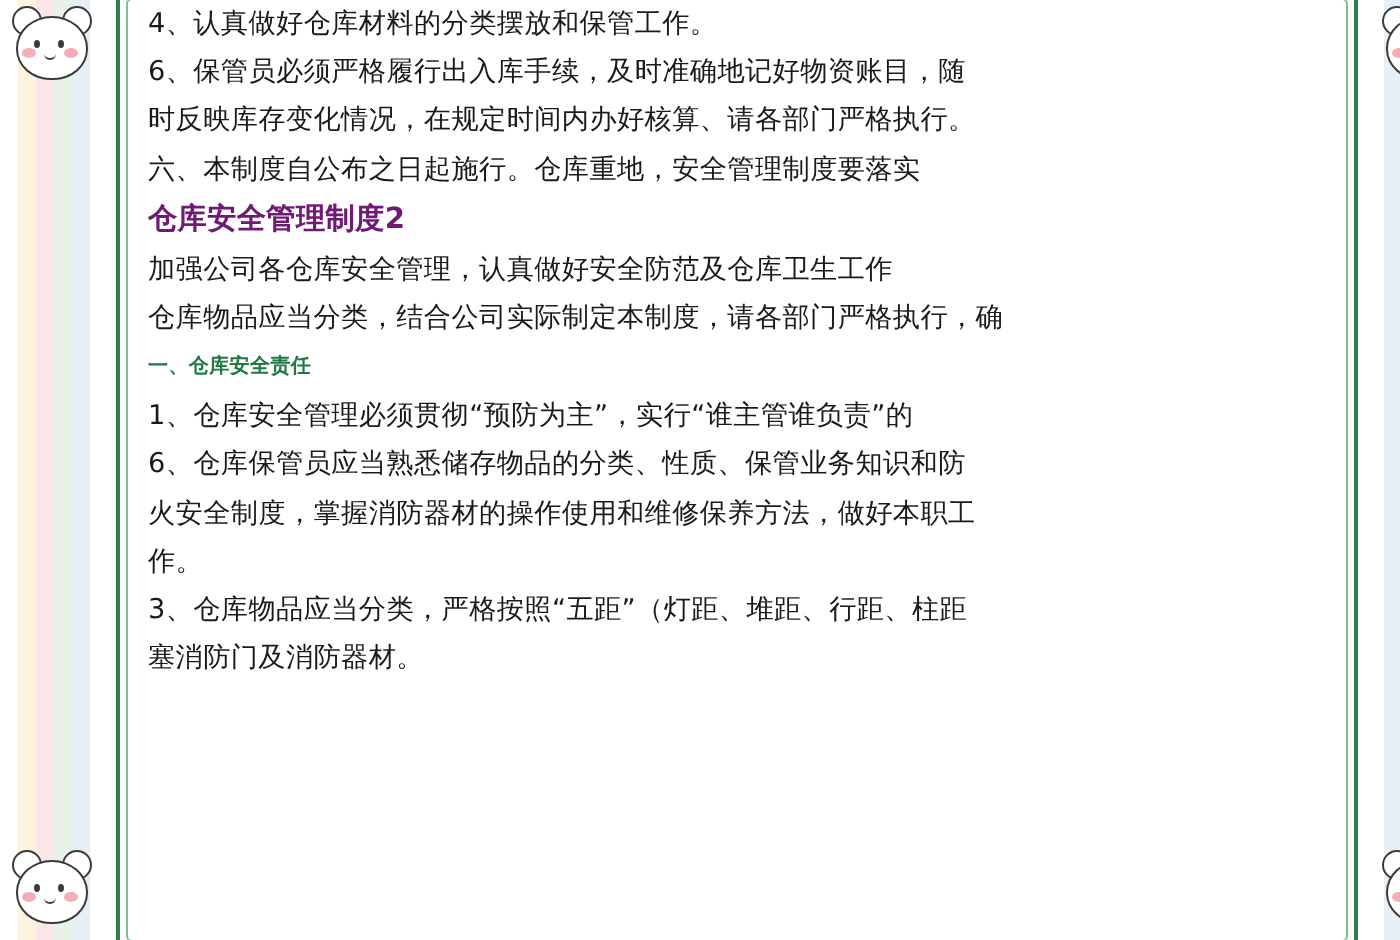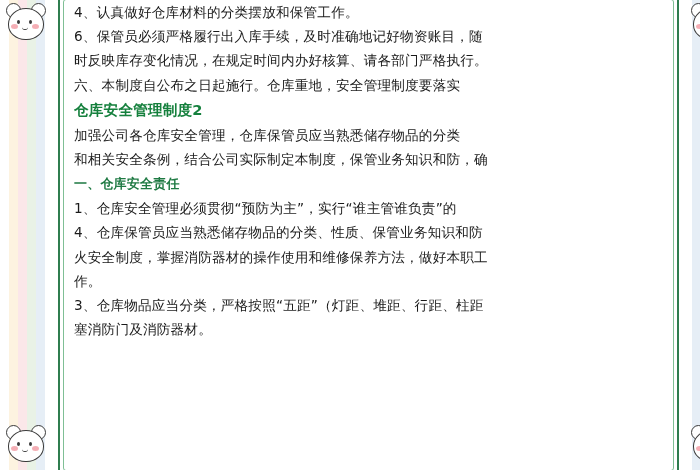--- a/index.html
+++ b/index.html
@@ -75,30 +75,30 @@
     letter-spacing: 0.2px;
     text-align: justify;
   }
   .doc-body p {
     margin: 0;
     padding: 0;
   }
   .p-indent { text-indent: 0; }
 
   .heading-main {
-    color: #15803d;
+    color: #701a75;
     font-weight: bold;
     font-size: 14.6px;
     line-height: 26px;
     margin-top: 1px;
   }
   .heading-section {
     color: #1f7a43;
     font-weight: bold;
-    font-size: 13px;
+    font-size: 10px;
     line-height: 25px;
   }
 
   
   .doodle {
     position: absolute;
     width: 44px;
     height: 40px;
   }
   .doodle .face {
@@ -223,25 +223,25 @@
     <div class="mouth"></div>
   </div>
 
   <div class="content">
     <div class="doc-body">
       <p class="p-indent">4、认真做好仓库材料的分类摆放和保管工作。</p>
       <p class="p-indent">6、保管员必须严格履行出入库手续，及时准确地记好物资账目，随</p>
       <p class="p-indent">时反映库存变化情况，在规定时间内办好核算、请各部门严格执行。</p>
       <p class="p-indent">六、本制度自公布之日起施行。仓库重地，安全管理制度要落实</p>
       <p class="heading-main">仓库安全管理制度2</p>
-      <p class="p-indent">加强公司各仓库安全管理，仓库保管员应当熟悉储存物品的分类</p>
-      <p class="p-indent">和相关安全条例，结合公司实际制定本制度，保管业务知识和防，确</p>
+      <p class="p-indent">加强公司各仓库安全管理，认真做好安全防范及仓库卫生工作</p>
+      <p class="p-indent">仓库物品应当分类，结合公司实际制定本制度，请各部门严格执行，确</p>
       <p class="heading-section">一、仓库安全责任</p>
       <p class="p-indent">1、仓库安全管理必须贯彻“预防为主”，实行“谁主管谁负责”的</p>
-      <p class="p-indent">4、仓库保管员应当熟悉储存物品的分类、性质、保管业务知识和防</p>
+      <p class="p-indent">6、仓库保管员应当熟悉储存物品的分类、性质、保管业务知识和防</p>
       <p class="p-indent">火安全制度，掌握消防器材的操作使用和维修保养方法，做好本职工</p>
       <p class="p-indent">作。</p>
       <p class="p-indent">3、仓库物品应当分类，严格按照“五距”（灯距、堆距、行距、柱距</p>
       <p class="p-indent">塞消防门及消防器材。</p>
 
     </div>
   </div>
 
 </div>
 

